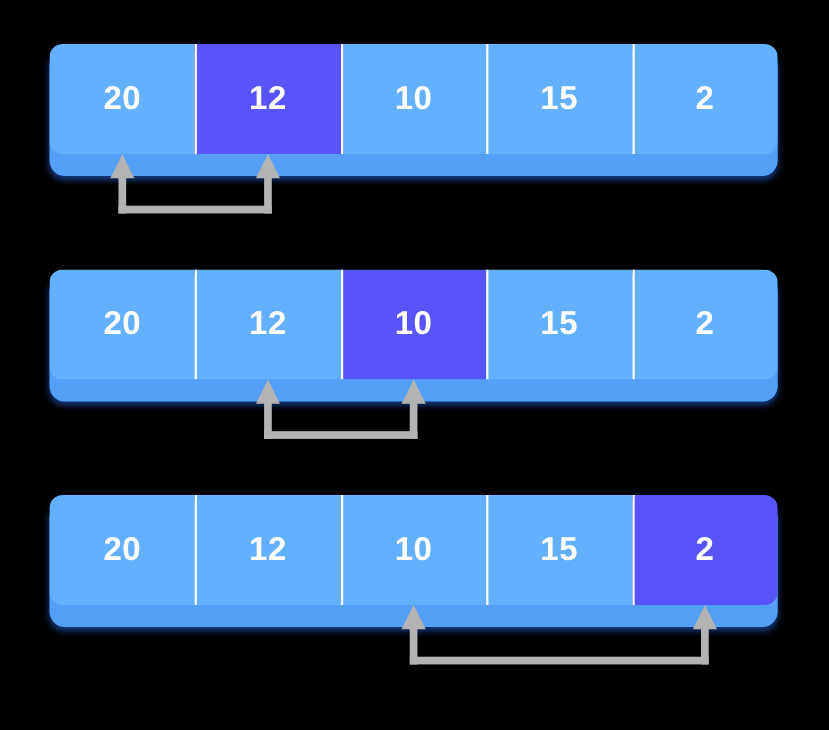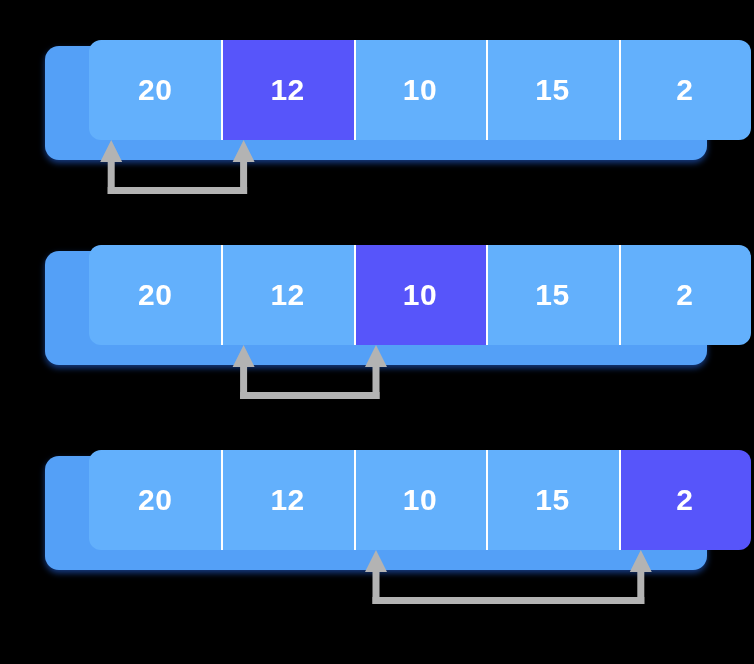--- a/index.html
+++ b/index.html
@@ -48,21 +48,20 @@
 
   .cells {
     position: absolute;
     left: 0;
     top: 0;
     width: 662px;
     height: 100px;
     display: flex;
     border-radius: 12px;
     overflow: hidden;
-    margin-left: 44px;
   }
 
   .cell {
     flex: 1 1 0;
     position: relative;
     display: flex;
     align-items: center;
     justify-content: center;
     background: #63b0fc;
     color: #ffffff;

